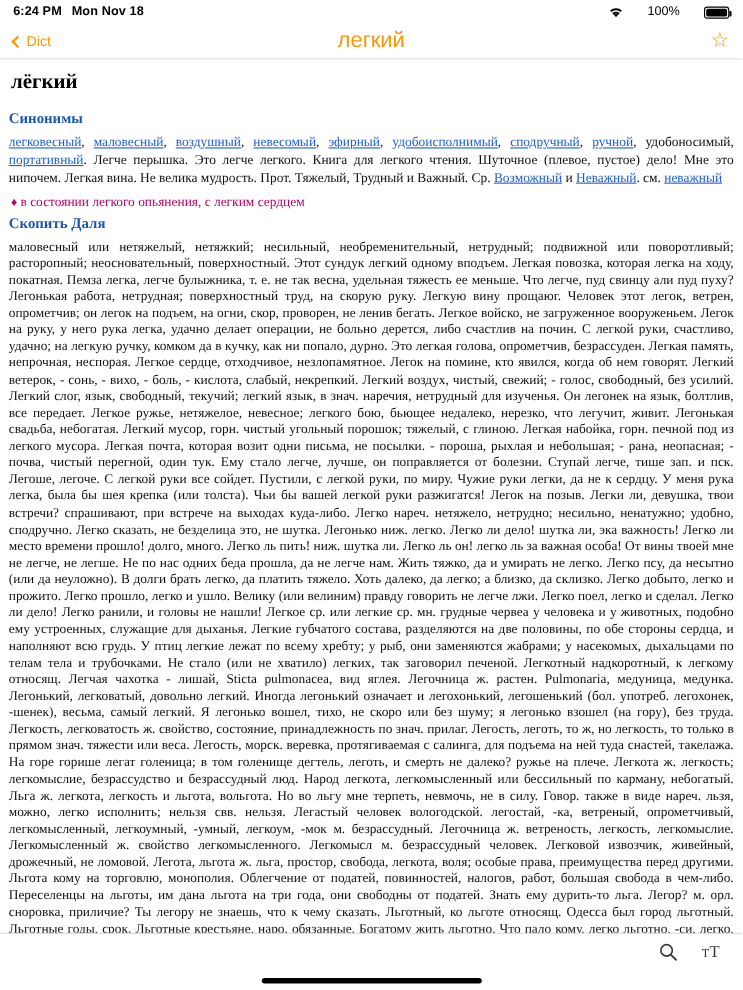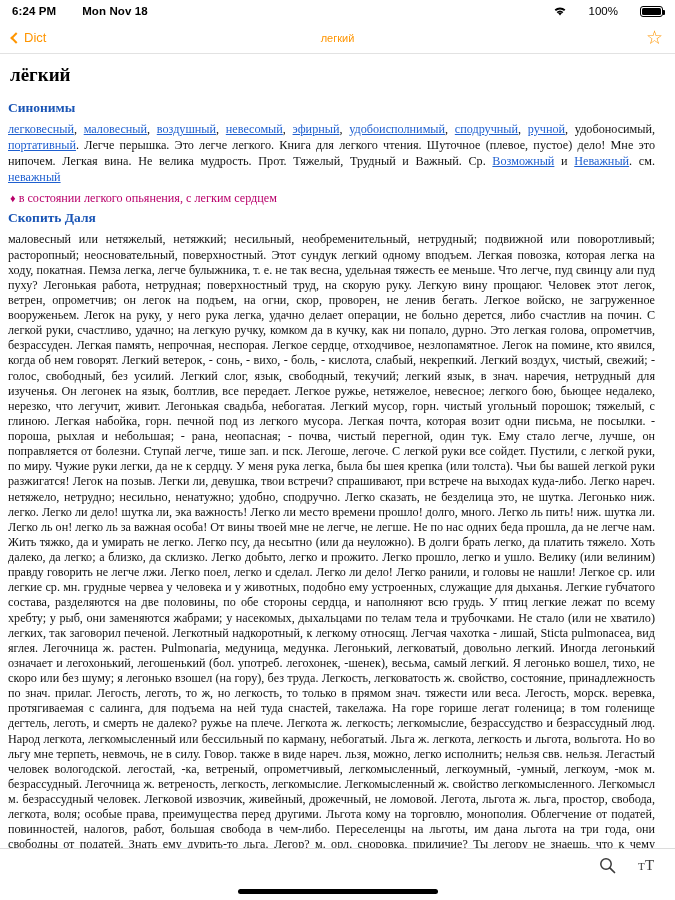--- a/index.html
+++ b/index.html
@@ -23,21 +23,21 @@
     height: 22px;
     flex: 0 0 22px;
     display: flex;
     align-items: center;
     padding: 0 12px;
     font-family: "Liberation Sans", sans-serif;
     font-size: 11.5px;
     color: #000;
     background: #fff;
   }
-  .sb-left { display: flex; align-items: flex-start; gap: 26px; }
+  .sb-left { display: flex; align-items: flex-start; gap: 9px; }
   .sb-right { margin-left: auto; display: flex; align-items: center; gap: 22px; }
   .sb-time { font-weight: 600; letter-spacing: 0.1px; }
   .sb-date { font-weight: 600; letter-spacing: 0.1px; }
   .wifi-icon { display: inline-block; width: 14px; height: 11px; position: relative; }
   .battery-pct { font-weight: 500; font-size: 11.5px; }
   .battery-icon {
     width: 23px; height: 11px;
     border: 1px solid #000; border-radius: 3px;
     position: relative; display: inline-block;
   }
@@ -67,34 +67,34 @@
   }
   .chev {
     width: 8px; height: 8px;
     border-left: 2px solid #ff9500;
     border-bottom: 2px solid #ff9500;
     transform: rotate(45deg);
     margin-right: 1px;
   }
   .nav-title {
     position: absolute; left: 0; right: 0; text-align: center;
-    color: #ff9500; font-size: 11px;
+    color: #ff9500; font-size: 20px;
     font-family: "Liberation Sans", sans-serif;
     pointer-events: none;
   }
   .nav-star {
     margin-left: auto; color: #ff9500; font-size: 19px; line-height: 1;
   }
   .navwrap { position: relative; width: 100%; display:flex; align-items:center; }
 
   
   .content {
     flex: 1 1 auto;
     overflow: hidden;
-    padding: 6px 20px 0 8px;
+    padding: 6px 8px 0 8px;
     position: relative;
   }
   .headword {
     font-family: "Liberation Serif", serif;
     font-weight: bold;
     font-size: 19px;
     color: #000;
     margin: 4px 0 14px 2px;
   }
   .section-head {

